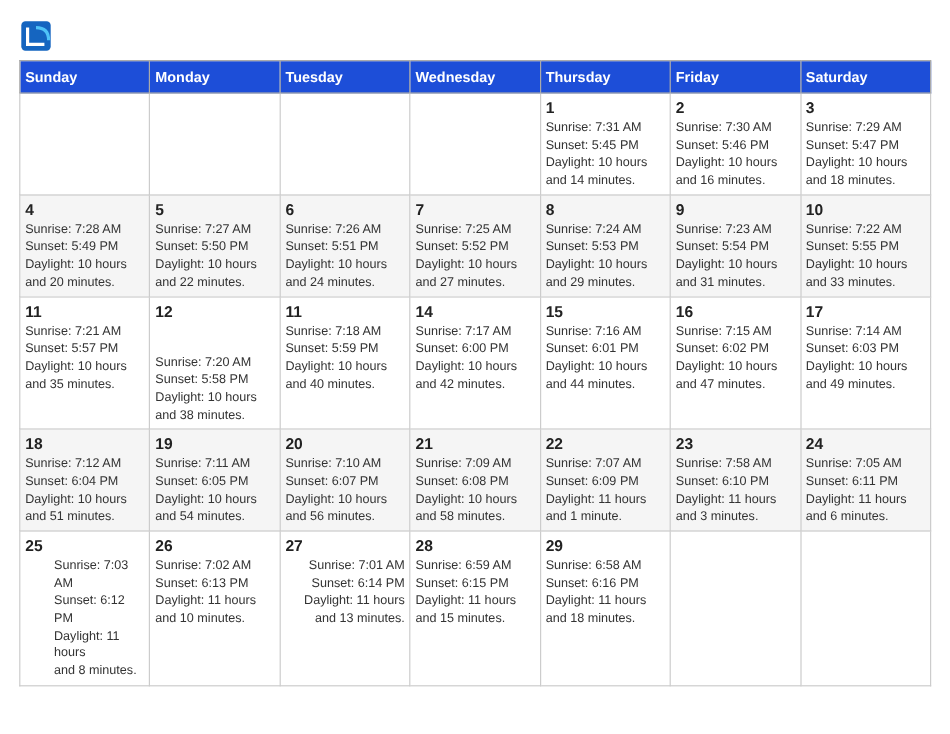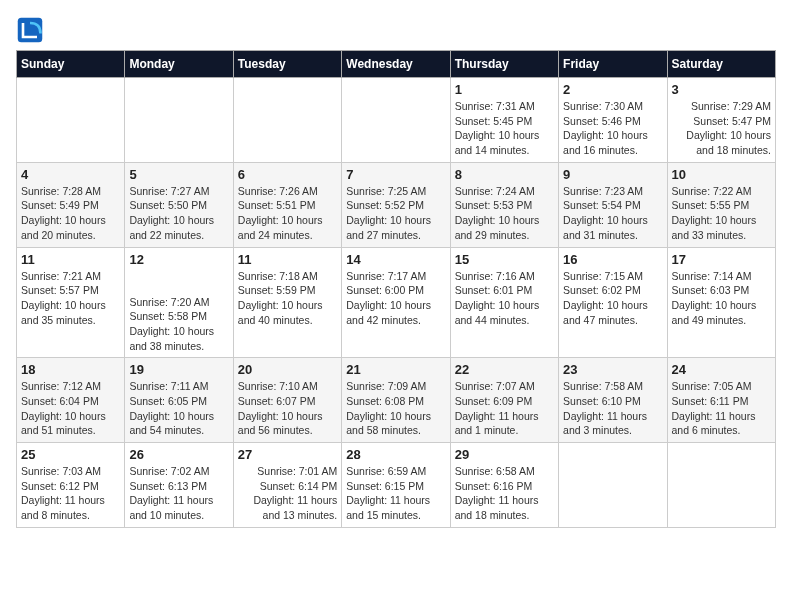--- a/index.html
+++ b/index.html
@@ -50,21 +50,21 @@
       font-size: 15px;
       color: #333;
       margin-top: 2px;
     }
     .calendar {
       width: 100%;
       border-collapse: collapse;
       font-size: 11px;
     }
     .calendar thead tr th {
-      background-color: #0f172a;
+      background-color: #1d4ed8;
       color: #fff;
       padding: 6px 4px;
       text-align: left;
       font-size: 12px;
       font-weight: bold;
       border: 1px solid #aaa;
     }
     .calendar tbody tr td {
       vertical-align: top;
       border: 1px solid #ccc;
@@ -141,21 +141,21 @@
         </td>
         <td>
           <div class="day-number">2</div>
           <div class="day-info" style="white-space: pre-line;">Sunrise: 7:30 AM
 Sunset: 5:46 PM
 Daylight: 10 hours
 and 16 minutes.</div>
         </td>
         <td>
           <div class="day-number">3</div>
-          <div class="day-info" style="white-space: pre-line; text-align: right;">Sunrise: 7:29 AM
+          <div class="day-info" style="white-space: pre-line;">Sunrise: 7:29 AM
 Sunset: 5:47 PM
 Daylight: 10 hours
 and 18 minutes.</div>
         </td>
       </tr>
       <tr>
         <td>
           <div class="day-number">4</div>
           <div class="day-info" style="white-space: pre-line;">Sunrise: 7:28 AM
 Sunset: 5:49 PM
@@ -303,21 +303,21 @@
           <div class="day-number">24</div>
           <div class="day-info" style="white-space: pre-line;">Sunrise: 7:05 AM
 Sunset: 6:11 PM
 Daylight: 11 hours
 and 6 minutes.</div>
         </td>
       </tr>
       <tr>
         <td>
           <div class="day-number">25</div>
-          <div class="day-info" style="white-space: pre-line;">Sunrise: 7:03 AM
+          <div class="day-info" style="white-space: pre-line; margin-left: 24px;">Sunrise: 7:03 AM
 Sunset: 6:12 PM
 Daylight: 11 hours
 and 8 minutes.</div>
         </td>
         <td>
           <div class="day-number">26</div>
           <div class="day-info" style="white-space: pre-line;">Sunrise: 7:02 AM
 Sunset: 6:13 PM
 Daylight: 11 hours
 and 10 minutes.</div>

